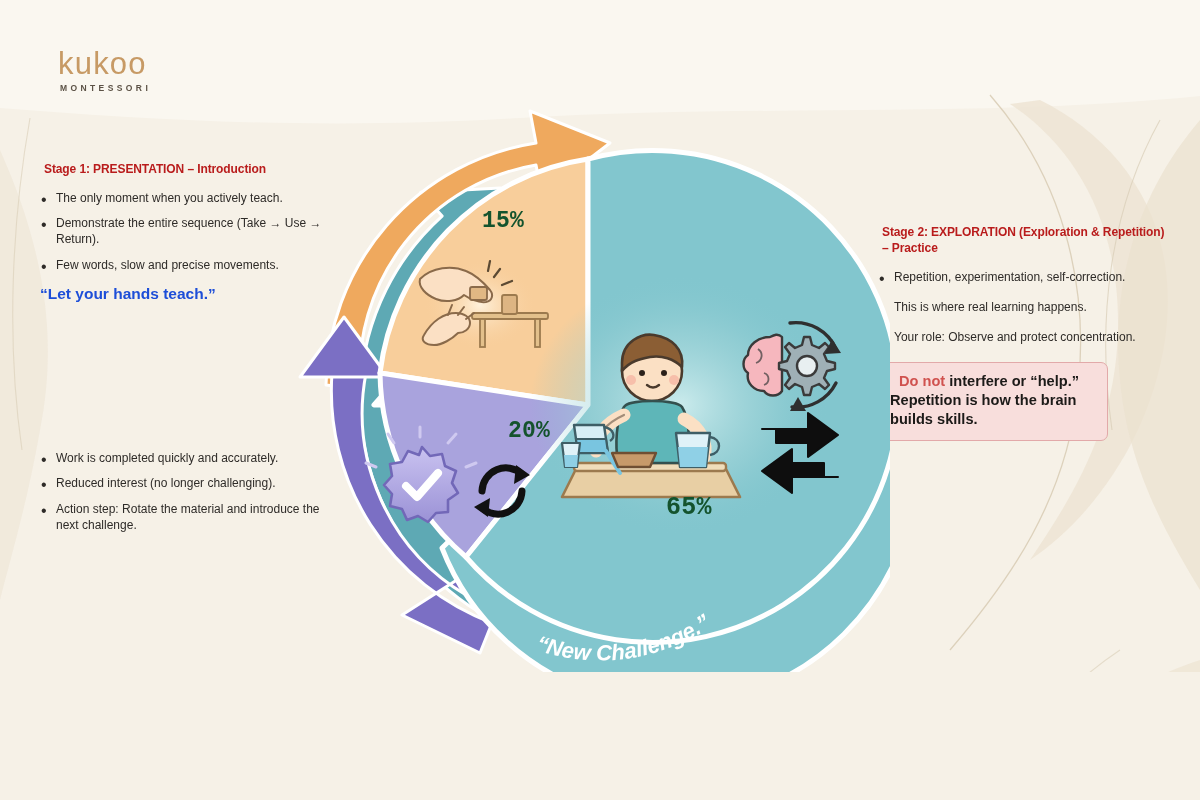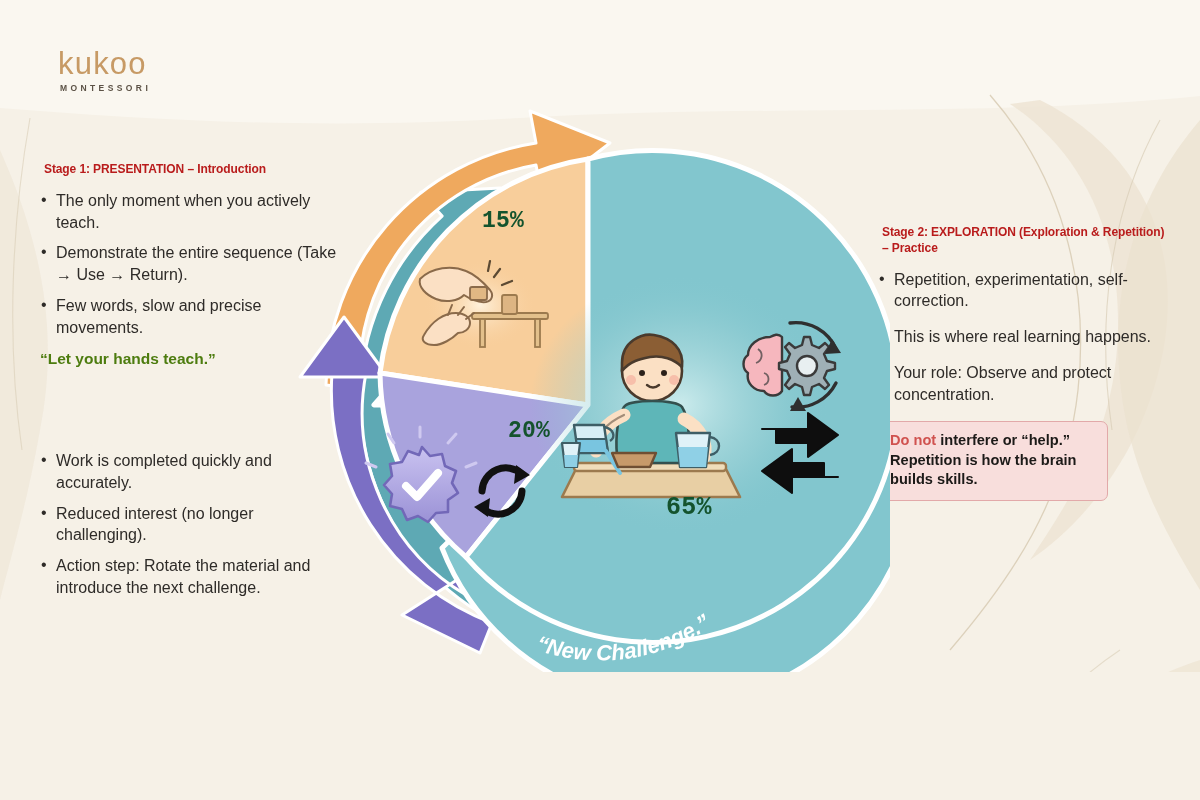--- a/index.html
+++ b/index.html
@@ -30,44 +30,44 @@
 
   
   .block { position:absolute; color:#231F1C; }
   .block h3 {
     margin:0 0 12px 4px; font-size:12px; font-weight:bold;
     line-height:1.32; color:#b91c1c; letter-spacing:-0.1px;
   }
   .bullets { margin:0; padding:0; list-style:none; }
   .bullets li {
     position:relative; padding-left:16px;
-    font-size:16px; line-height:1.36; color:#2E2B28;
+    font-size:12px; line-height:1.36; color:#2E2B28;
     margin-bottom:9px;
   }
   .bullets li::before {
     content:"•"; position:absolute; left:1px; top:-1px;
     font-size:16px; color:#2E2B28;
   }
   .quote {
-    margin-top:12px; font-size:15.5px; font-weight:bold; color:#4d7c0f;
+    margin-top:12px; font-size:15.5px; font-weight:bold; color:#1d4ed8;
   }
 
   #block-stage1 { left:40px; top:162px; width:300px; }
   #block-stage3 { left:40px; top:450px; width:300px; }
   #block-stage2 { left:878px; top:225px; width:290px; }
   #block-stage2 .bullets li { margin-bottom:14px; }
 
   .warn {
     margin-top:16px;
     background:#F8DEDC; border:1.4px solid #E2A9A9;
     border-radius:7px; padding:9px 11px 10px 11px;
     font-size:14.6px; font-weight:bold; line-height:1.33;
     color:#1C1A18; width:230px; box-sizing:border-box;
   }
-  .warn .red { color:#D0524F; }
+  .warn .red { color:#D0524F;padding-left:9px; }
 
   
   #diagram { position:absolute; left:270px; top:105px; width:620px; height:590px; }
   .pct {
     position:absolute; font-weight:bold; color:#14532d;
     font-size:23px; letter-spacing:0.2px;font-family:Liberation Mono, monospace;
   }
   #pct-15 { left:212px; top:103px; }
   #pct-20 { left:238px; top:313px; }
   #pct-65 { left:396px; top:388px; font-size:25px; }

